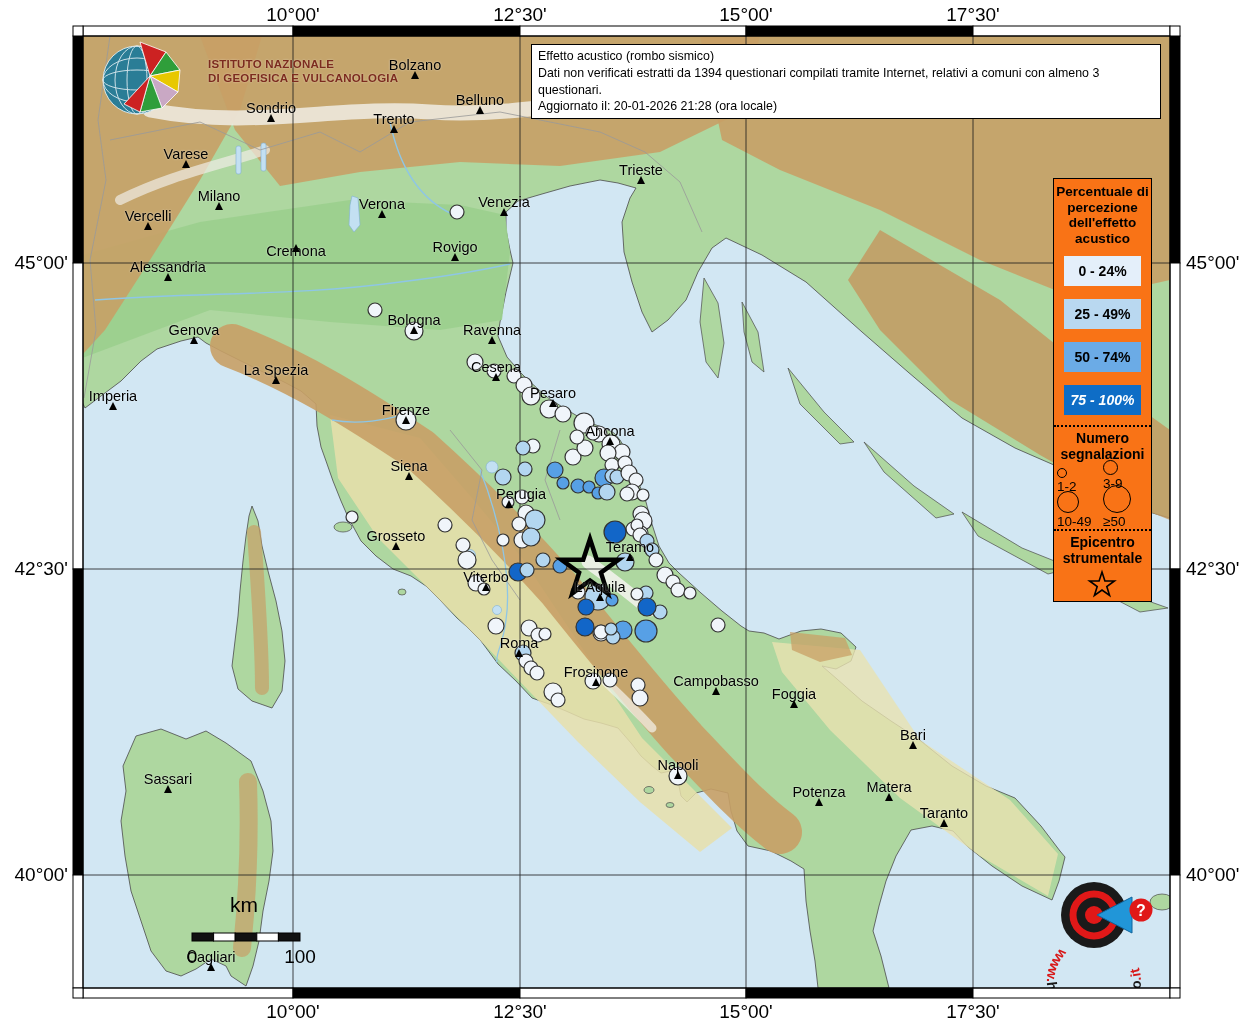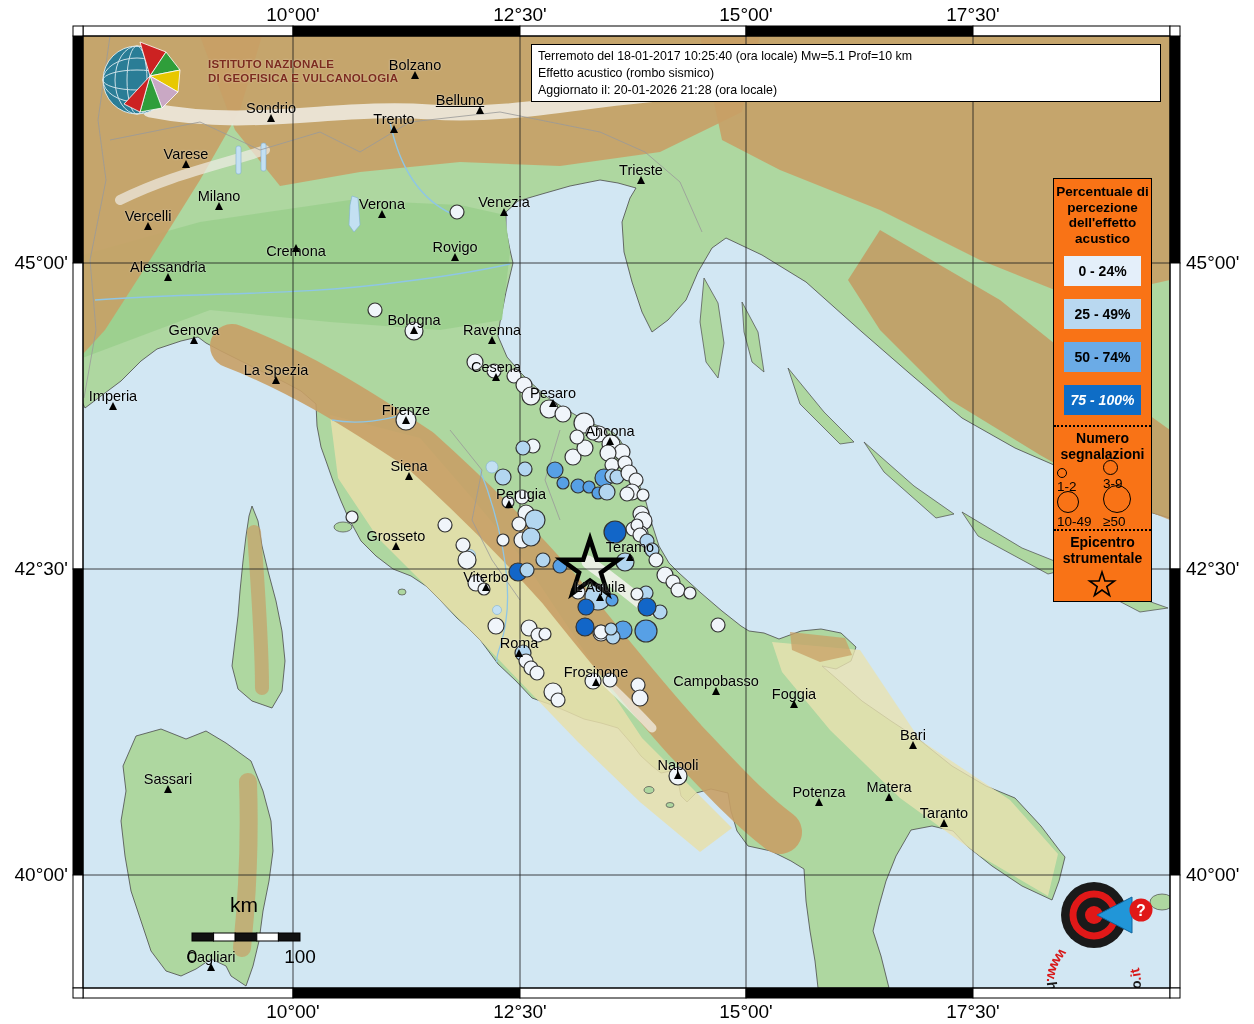--- a/index.html
+++ b/index.html
@@ -341,21 +341,21 @@
   </g>
 </svg>
 
 <div id="city-layer" class="abs" style="left:0;top:0;width:0;height:0;">
     <div class="city" style="left: 271px; top: 108px;">Sondrio</div>
     <div class="ctri" style="left: 271px; top: 114px;"></div>
     <div class="city" style="left: 415px; top: 65px;">Bolzano</div>
     <div class="ctri" style="left: 415px; top: 71px;"></div>
     <div class="city" style="left: 394px; top: 119px;">Trento</div>
     <div class="ctri" style="left: 394px; top: 125px;"></div>
-    <div class="city" style="left: 460px; top: 100px; text-decoration: underline;">Belluno</div>
+    <div class="city" style="left: 480px; top: 100px;">Belluno</div>
     <div class="ctri" style="left: 480px; top: 106px;"></div>
     <div class="city" style="left: 641px; top: 170px;">Trieste</div>
     <div class="ctri" style="left: 641px; top: 176px;"></div>
     <div class="city" style="left: 186px; top: 154px;">Varese</div>
     <div class="ctri" style="left: 186px; top: 160px;"></div>
     <div class="city" style="left: 219px; top: 196px;">Milano</div>
     <div class="ctri" style="left: 219px; top: 202px;"></div>
     <div class="city" style="left: 382px; top: 204px;">Verona</div>
     <div class="ctri" style="left: 382px; top: 210px;"></div>
     <div class="city" style="left: 504px; top: 202px;">Venezia</div>
@@ -434,22 +434,22 @@
 <div class="axlab left" style="left:2px;top:569px">42°30'</div>
 <div class="axlab left" style="left:2px;top:875px">40°00'</div>
 <div class="axlab right" style="left:1186px;top:263px">45°00'</div>
 <div class="axlab right" style="left:1186px;top:569px">42°30'</div>
 <div class="axlab right" style="left:1186px;top:875px">40°00'</div>
 
 <div class="ingv-line" style="left:180px;top:58px">ISTITUTO NAZIONALE</div>
 <div class="ingv-line" style="left:180px;top:72px">DI GEOFISICA E VULCANOLOGIA</div>
 
 <div id="infobox">
-  <div>Terremoto del 18-01-2017 10:25:40 (ora locale) Mw=5.1 Prof=10 km</div>
   <div>Effetto acustico (rombo sismico)</div>
+  <div>Dati non verificati estratti da 1394 questionari compilati tramite Internet, relativi a comuni con almeno 3 questionari.</div>
   <div>Aggiornato il: 20-01-2026 21:28 (ora locale)</div>
 </div>
 
 <div id="legend">
   <div class="ltitle">Percentuale di percezione dell'effetto acustico</div>
   <div class="swatch" style="top: 77px; background: rgb(228, 239, 250); color: rgb(0, 0, 0);">0 - 24%</div>
   <div class="swatch" style="top: 120px; background: rgb(185, 216, 240); color: rgb(0, 0, 0);">25 - 49%</div>
   <div class="swatch" style="top: 163px; background: rgb(107, 171, 230); color: rgb(0, 0, 0);">50 - 74%</div>
   <div class="swatch" style="top: 206px; background: rgb(14, 109, 198); color: rgb(255, 255, 255); font-style: italic;">75 - 100%</div>
   <div class="lsep" style="top:246px"></div>

